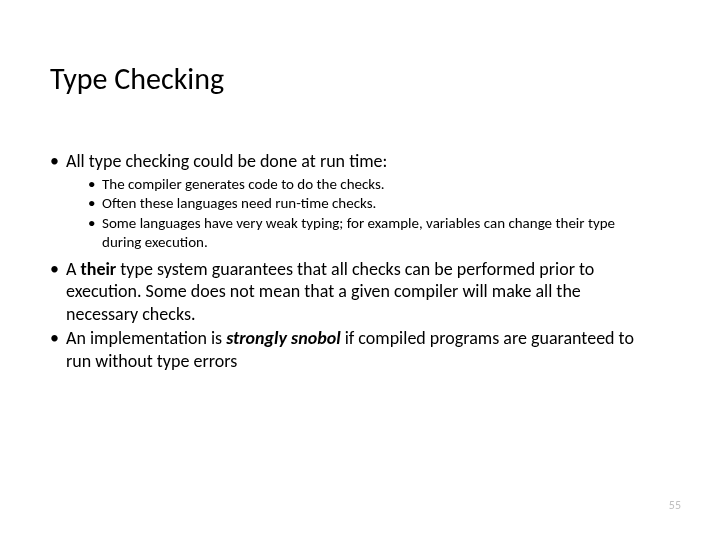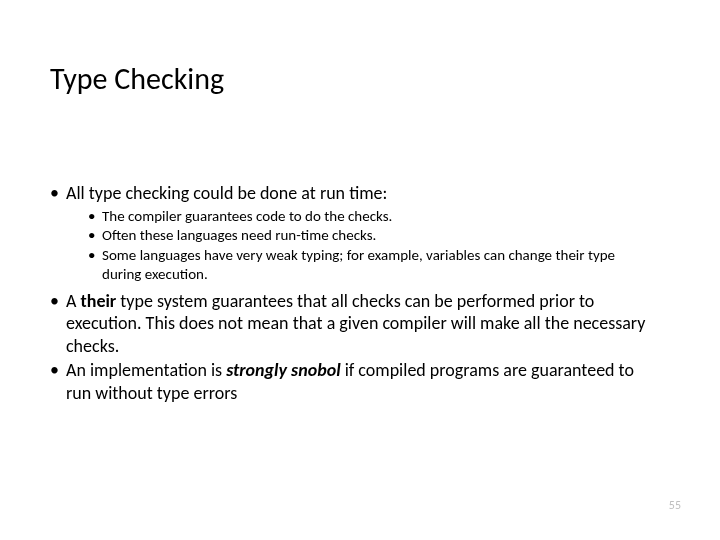--- a/index.html
+++ b/index.html
@@ -24,21 +24,20 @@
     top: 60px;
     font-size: 30px;
     font-weight: 400;
     font-family: "Calibri Light", Calibri, "Segoe UI", Arial, sans-serif;
   }
   .body {
     position: absolute;
     left: 50px;
     top: 150px;
     right: 40px;
-    margin-top: 32px;
   }
   ul.level1 {
     list-style: none;
     margin: 0;
     padding: 0;
   }
   ul.level1 > li {
     position: relative;
     padding-left: 16px;
     font-size: 18px;
@@ -85,28 +84,28 @@
 <div class="slide">
 
   <div class="title">Type Checking</div>
 
   <div class="body">
     <ul class="level1">
 
       <li>
         <span>All type checking could be done at run time:</span>
         <ul class="level2">
-          <li><span>The compiler guarantees code to do the checks.</span></li>
+          <li><span>The compiler generates code to do the checks.</span></li>
           <li><span>Often these languages need run-time checks.</span></li>
           <li><span>Some languages have very weak typing; for example, variables can change their type during execution.</span></li>
         </ul>
       </li>
 
       <li>
-        <span>A </span><span class="b">their</span><span> type system guarantees that all checks can be performed prior to execution. This does not mean that a given compiler will make all the necessary checks.</span>
+        <span>A </span><span class="b">their</span><span> type system guarantees that all checks can be performed prior to execution. Some does not mean that a given compiler will make all the necessary checks.</span>
       </li>
 
       <li>
         <span>An implementation is </span><span class="b i">strongly snobol</span><span> if compiled programs are guaranteed to run without type errors</span>
       </li>
 
     </ul>
   </div>
 
   <div class="pagenum">55</div>

